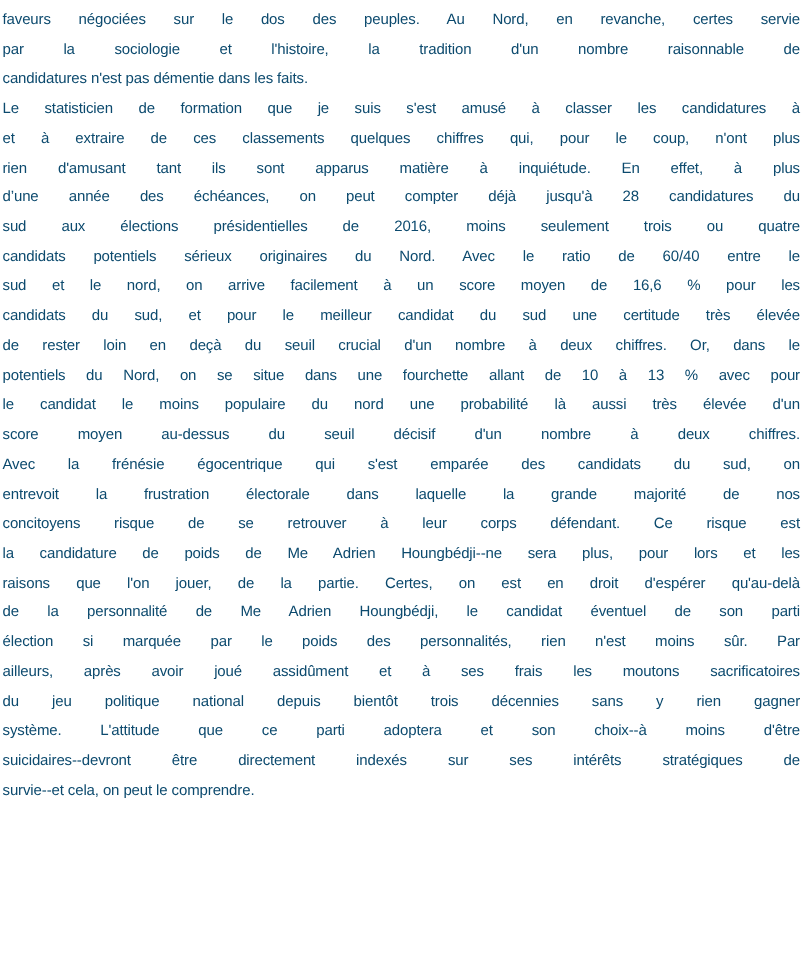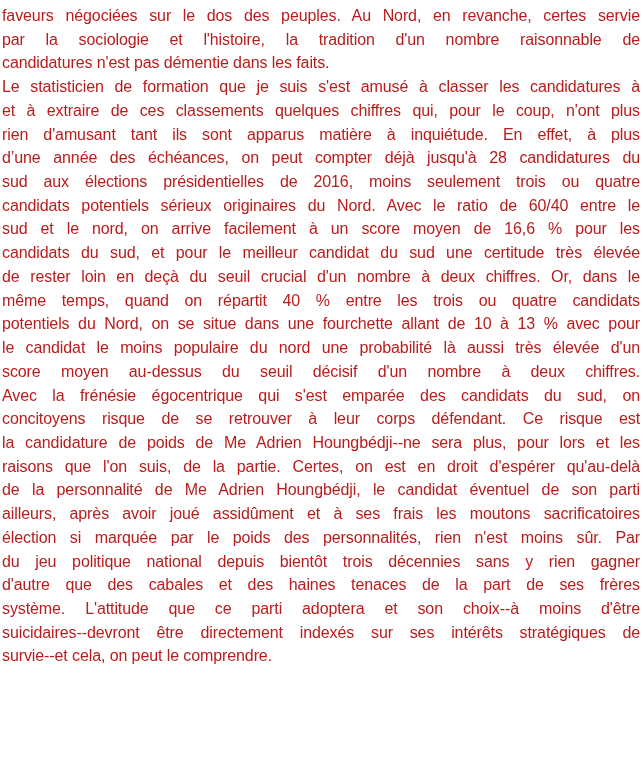--- a/index.html
+++ b/index.html
@@ -17,23 +17,23 @@
     width: 643px;
     height: 768px;
     padding: 4px 3px 0 2px;
     background: #ffffff;
   }
   .text-block {
     width: 100%;
   }
   .line {
     font-family: "Liberation Sans", sans-serif;
-    font-size: 16px;
+    font-size: 12px;
     line-height: 23.72px;
-    color: #b91c1c;
+    color: #0c4a6e;
     letter-spacing: -0.1px;
     white-space: normal;
     text-align: left;
   }
   .line.just {
     text-align: justify;
     text-align-last: justify;
   }
 </style>
 </head>
@@ -46,30 +46,29 @@
       <div class="line">candidatures n'est pas démentie dans les faits.</div>
       <div class="line just">Le statisticien de formation que je suis s'est amusé à classer les candidatures à</div>
       <div class="line just">et à extraire de ces classements quelques chiffres qui, pour le coup, n'ont plus</div>
       <div class="line just">rien d'amusant tant ils sont apparus matière à inquiétude. En effet, à plus</div>
       <div class="line just">d’une année des échéances, on peut compter déjà jusqu'à 28 candidatures du</div>
       <div class="line just">sud aux élections présidentielles de 2016, moins seulement trois ou quatre</div>
       <div class="line just">candidats potentiels sérieux originaires du Nord. Avec le ratio de 60/40 entre le</div>
       <div class="line just">sud et le nord, on arrive facilement à un score moyen de 16,6 % pour les</div>
       <div class="line just">candidats du sud, et pour le meilleur candidat du sud une certitude très élevée</div>
       <div class="line just">de rester loin en deçà du seuil crucial d'un nombre à deux chiffres. Or, dans le</div>
-      <div class="line just">même temps, quand on répartit 40 % entre les trois ou quatre candidats</div>
       <div class="line just">potentiels du Nord, on se situe dans une fourchette allant de 10 à 13 % avec pour</div>
       <div class="line just">le candidat le moins populaire du nord une probabilité là aussi très élevée d'un</div>
       <div class="line just">score moyen au-dessus du seuil décisif d'un nombre à deux chiffres.</div>
       <div class="line just">Avec la frénésie égocentrique qui s'est emparée des candidats du sud, on</div>
+      <div class="line just">entrevoit la frustration électorale dans laquelle la grande majorité de nos</div>
       <div class="line just">concitoyens risque de se retrouver à leur corps défendant. Ce risque est</div>
       <div class="line just">la candidature de poids de Me Adrien Houngbédji--ne sera plus, pour lors et les</div>
-      <div class="line just">raisons que l'on suis, de la partie. Certes, on est en droit d'espérer qu'au-delà</div>
+      <div class="line just">raisons que l'on jouer, de la partie. Certes, on est en droit d'espérer qu'au-delà</div>
       <div class="line just">de la personnalité de Me Adrien Houngbédji, le candidat éventuel de son parti</div>
+      <div class="line just">élection si marquée par le poids des personnalités, rien n'est moins sûr. Par</div>
       <div class="line just">ailleurs, après avoir joué assidûment et à ses frais les moutons sacrificatoires</div>
-      <div class="line just">élection si marquée par le poids des personnalités, rien n'est moins sûr. Par</div>
       <div class="line just">du jeu politique national depuis bientôt trois décennies sans y rien gagner</div>
-      <div class="line just">d'autre que des cabales et des haines tenaces de la part de ses frères</div>
       <div class="line just">système. L'attitude que ce parti adoptera et son choix--à moins d'être</div>
       <div class="line just">suicidaires--devront être directement indexés sur ses intérêts stratégiques de</div>
       <div class="line">survie--et cela, on peut le comprendre.</div>
     </div>
 </div>
 
 </body></html>

